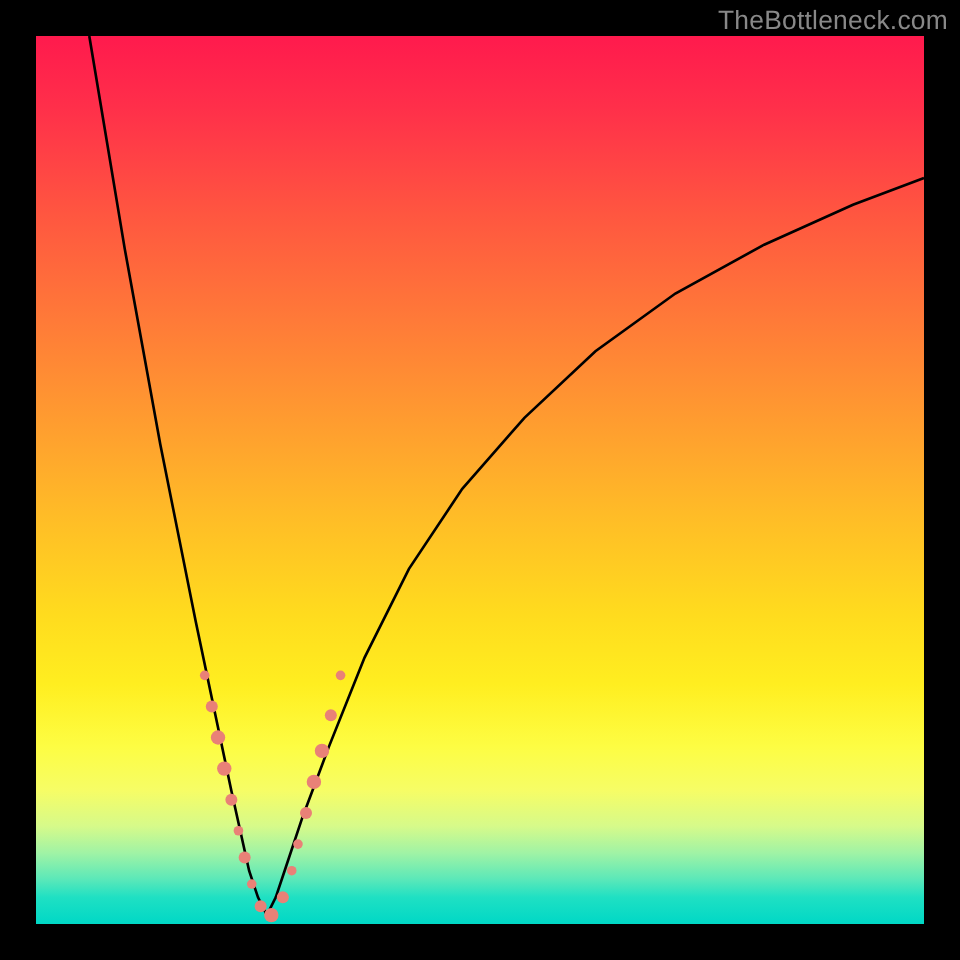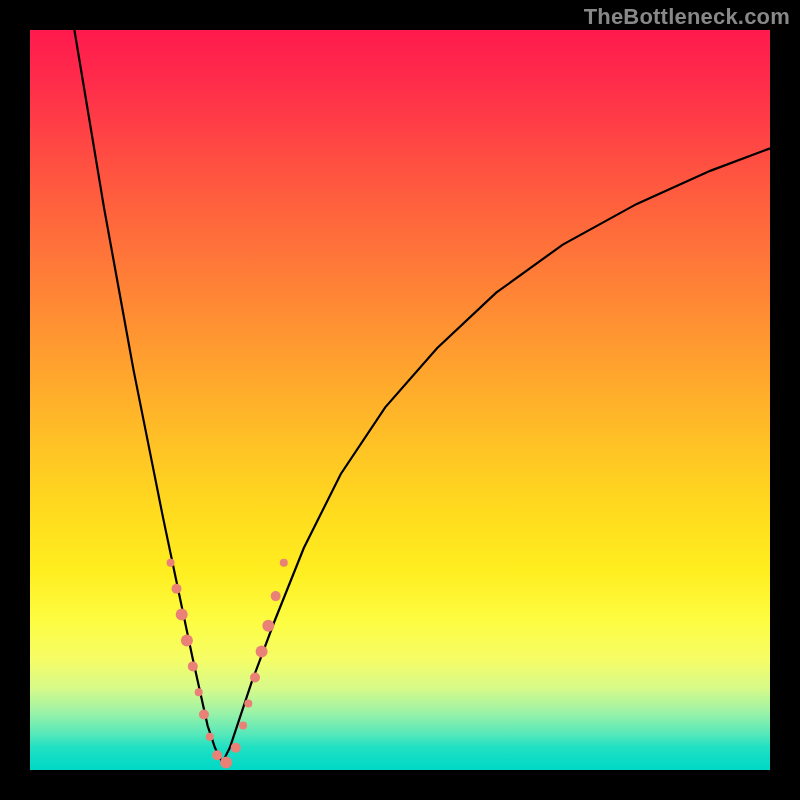--- a/index.html
+++ b/index.html
@@ -43,21 +43,21 @@
       #1fe0c3 97%,
       #00d8c6 100%
     );
   }
   .watermark {
     position: absolute;
     top: 4px;
     right: 10px;
     color: #888;
     font-size: 22px;
-    font-weight: 700;
+    font-weight: 400;
     letter-spacing: 0.2px;
     user-select: none;
   }
   svg.curves {
     position: absolute;
     top: 30px;
     left: 30px;
     width: 740px;
     height: 740px;
     overflow: visible;

